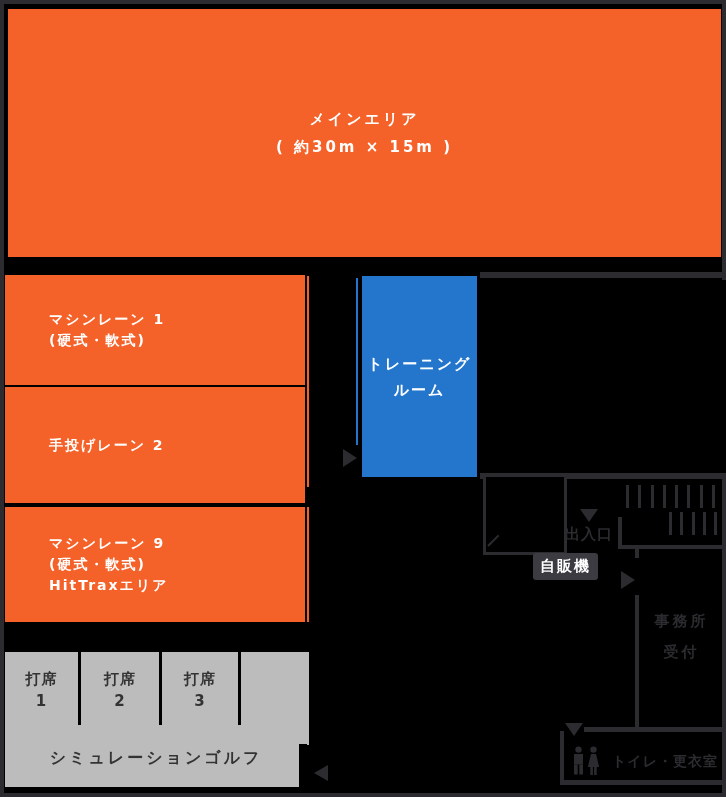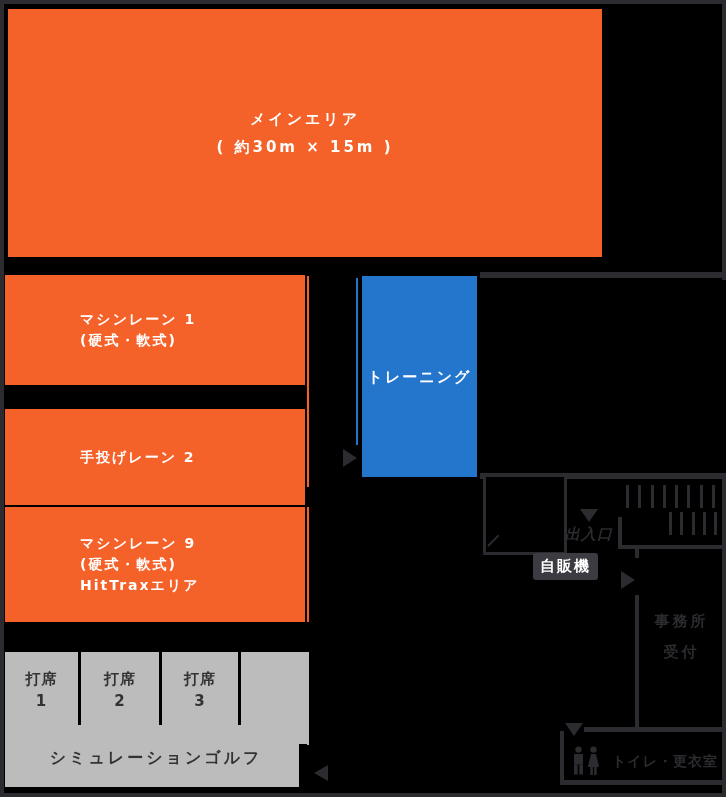--- a/index.html
+++ b/index.html
@@ -9,21 +9,21 @@
   html,body{margin:0;padding:0;background:#000;}
   .stage{position:relative;width:726px;height:797px;background:#000;overflow:hidden;
          font-family:"DejaVu Sans","Liberation Sans",sans-serif;font-weight:bold;}
   
   .wallseg{position:absolute;background:var(--wall);}
   
   .room{position:absolute;display:flex;flex-direction:column;justify-content:center;box-sizing:border-box;}
   .room.orange{background:var(--orange);color:var(--text_light);}
   .room.blue{background:var(--blue);color:var(--text_light);align-items:center;text-align:center;}
   .room.gray{background:var(--golf_gray);color:var(--text_dark);}
-  .lane-text{padding-left:75px;font-size:14px;line-height:21px;letter-spacing:2px;}
+  .lane-text{padding-left:44px;font-size:14px;line-height:21px;letter-spacing:2px;}
   .main-text{text-align:center;font-size:15px;line-height:28px;letter-spacing:3px;}
   .train-text{font-size:15px;line-height:26px;letter-spacing:2px;}
   
   .stripe{position:absolute;width:2px;}
   .stripe.o{background:var(--orange);}
   .stripe.b{background:var(--blue);}
   .stripe.g{background:var(--golf_gray);}
   
   .divider{position:absolute;width:3px;background:#000;}
   .seat{position:absolute;text-align:center;font-size:15px;line-height:22px;color:var(--text_dark);letter-spacing:1px;}
@@ -50,35 +50,35 @@
 <body>
 
 <div class="stage">
 
   <div class="wallseg" style="left:0;top:0;width:726px;height:4px;"></div>
   <div class="wallseg" style="left:0;top:0;width:4px;height:797px;"></div>
   <div class="wallseg" style="left:0;top:793px;width:726px;height:4px;"></div>
   <div class="wallseg" style="left:722px;top:0;width:4px;height:280px;"></div>
   <div class="wallseg" style="left:722px;top:473px;width:4px;height:324px;"></div>
 
-  <div class="room orange" style="left:8px;top:9px;width:594px;height:248px;">
+  <div class="room orange" style="left:8px;top:9px;width:713px;height:248px;">
     <div class="main-text">
       <div>メインエリア</div>
       <div>( 約30m × 15m )</div>
     </div>
   </div>
 
   <div class="room orange" style="left:5px;top:275px;width:300px;height:110px;">
     <div class="lane-text">
       <div>マシンレーン 1</div>
       <div>(硬式・軟式)</div>
     </div>
   </div>
 
-  <div class="room orange" style="left:5px;top:409px;width:300px;height:96px;">
+  <div class="room orange" style="left:5px;top:387px;width:300px;height:116px;">
     <div class="lane-text">
       <div>手投げレーン 2</div>
     </div>
   </div>
 
   <div class="room orange" style="left:5px;top:507px;width:300px;height:115px;">
     <div class="lane-text">
       <div>マシンレーン 9</div>
       <div>(硬式・軟式)</div>
       <div>HitTraxエリア</div>
@@ -86,35 +86,36 @@
   </div>
 
   <div class="stripe o" style="left:307px;top:276px;height:211px;"></div>
   <div class="stripe o" style="left:307px;top:507px;height:115px;"></div>
   <div class="stripe g" style="left:307px;top:652px;height:93px;"></div>
   <div class="stripe b" style="left:356px;top:278px;height:167px;"></div>
 
   <div class="room blue" style="left:362px;top:276px;width:115px;height:201px;">
     <div class="train-text">
       <div>トレーニング</div>
+      <div>ルーム</div>
     </div>
   </div>
   <div class="arr right" style="left:343px;top:449px;"></div>
 
   <div class="wallseg" style="left:480px;top:272px;width:246px;height:6px;"></div>
   <div class="wallseg" style="left:480px;top:473px;width:246px;height:6px;"></div>
 
   <div class="vending-box" style="left:483px;top:474px;width:78px;height:75px;"></div>
   <div class="door-line" style="left:488px;top:545px;"></div>
   <div class="badge" style="left:487px;top:553px;width:65px;height:27px;margin-left:46px;">
     <span>自販機</span>
   </div>
 
   <div class="arr down" style="left:580px;top:509px;"></div>
-  <div class="label-dk" style="left:560px;top:525px;width:58px;font-style:italic;">出入口</div>
+  <div class="label-dk" style="left:560px;top:525px;width:58px;">出入口</div>
   <div class="wallseg" style="left:618px;top:517px;width:4px;height:32px;"></div>
   <div class="wallseg" style="left:618px;top:545px;width:108px;height:4px;"></div>
 
   <div class="stairs" style="left:626px;top:485px;width:89px;height:23px;"></div>
   <div class="stairs r2" style="left:669px;top:512px;width:50px;height:23px;"></div>
 
   <div class="wallseg" style="left:635px;top:549px;width:4px;height:9px;"></div>
   <div class="wallseg" style="left:635px;top:595px;width:4px;height:134px;"></div>
   <div class="arr right" style="left:621px;top:571px;"></div>
   <div class="label-dk" style="left:637px;top:612px;width:89px;letter-spacing:3px;">事務所</div>

